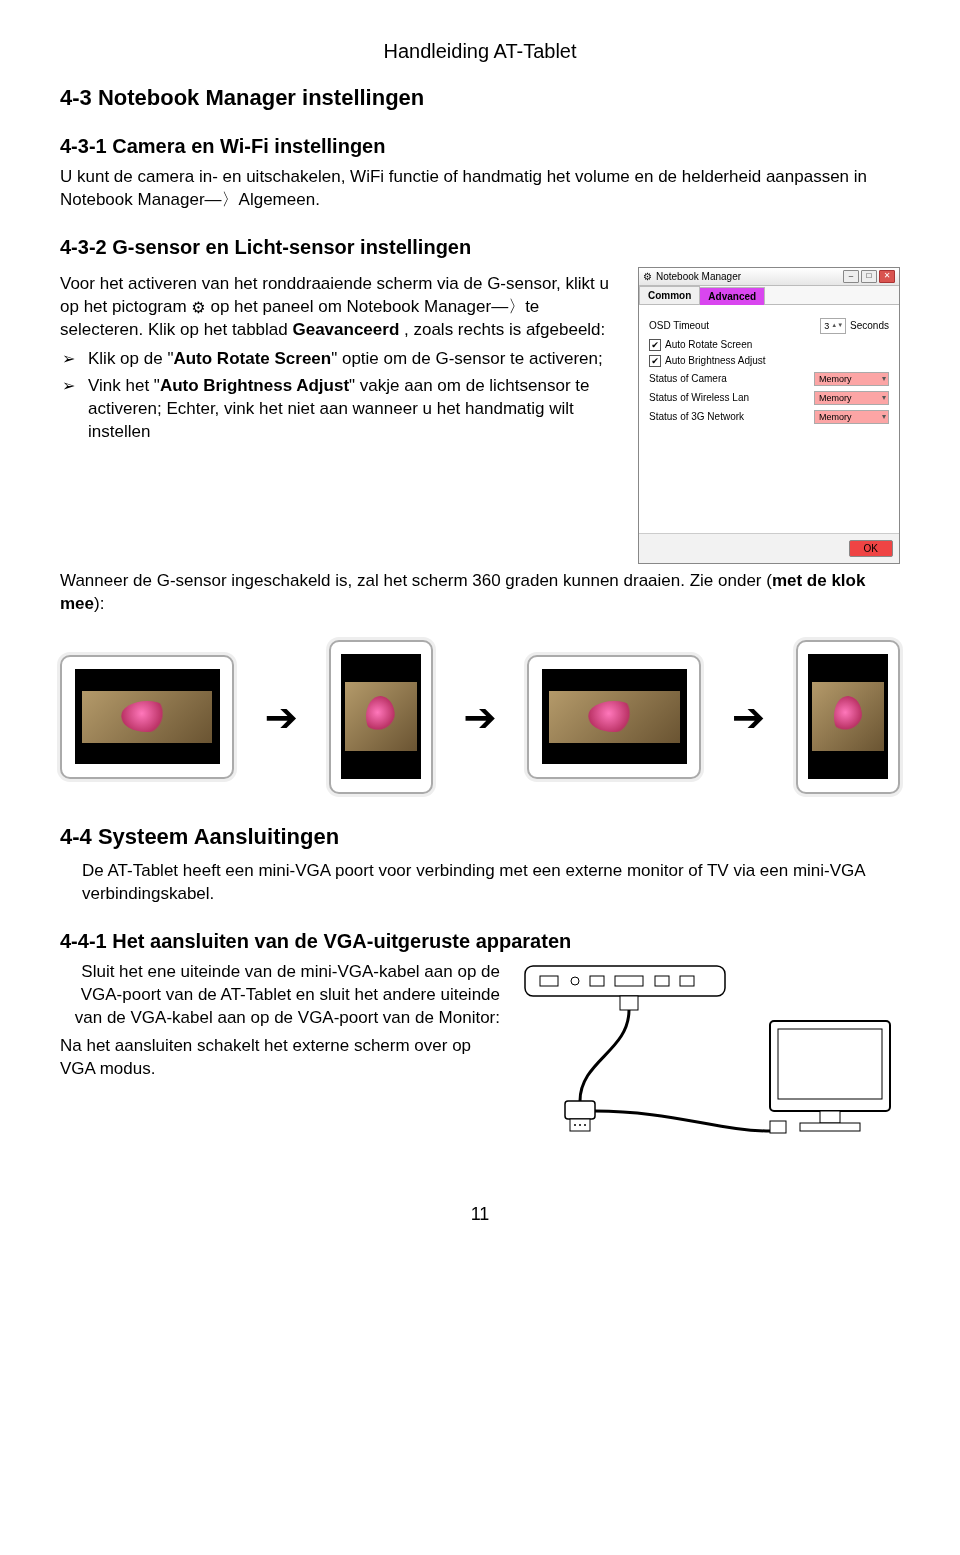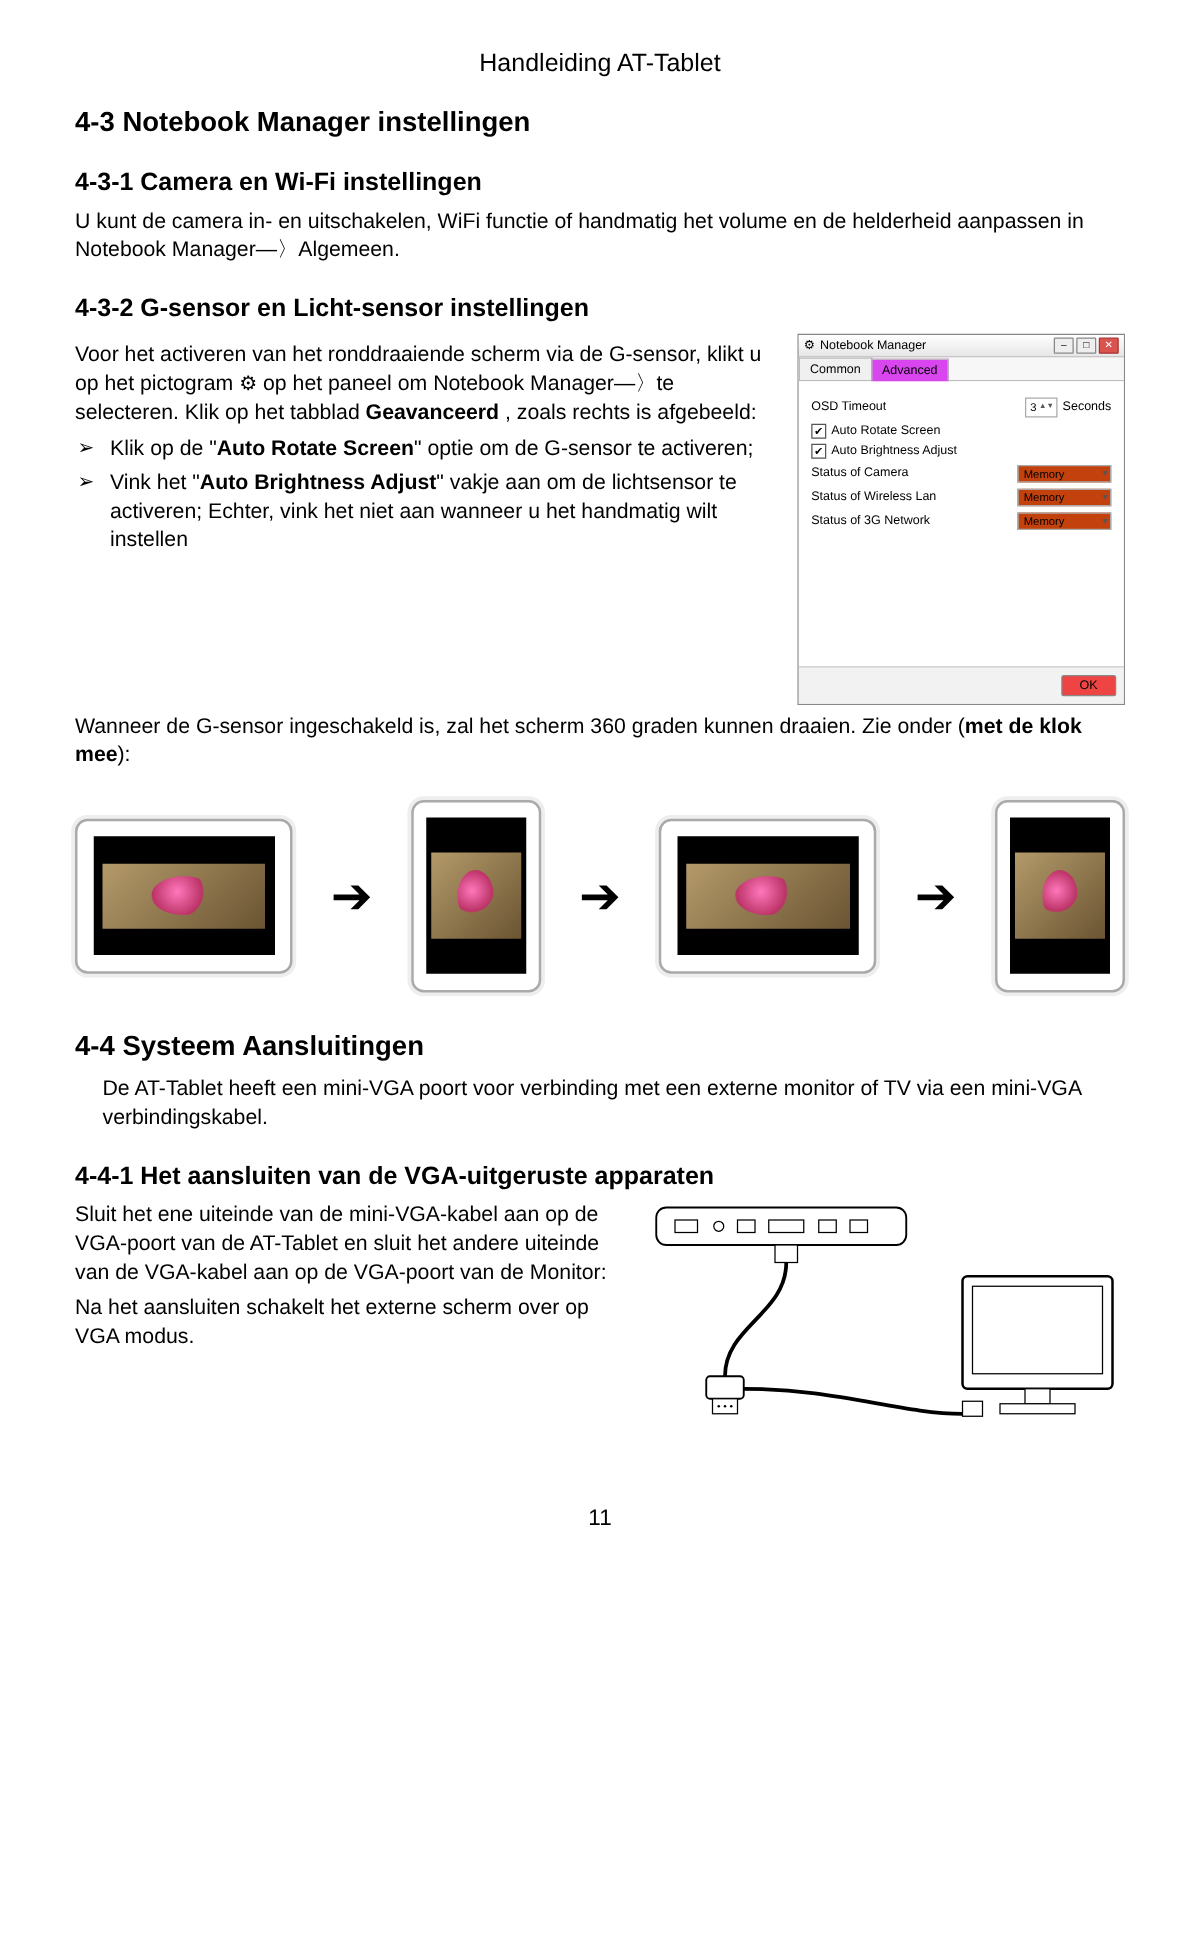--- a/index.html
+++ b/index.html
@@ -64,31 +64,31 @@
     justify-content: space-between;
     padding: 2px 4px;
     background: linear-gradient(#fff,#e6e6e6);
     border-bottom: 1px solid #bbb;
   }
   .nm-titlebar .t-left { display:flex; align-items:center; gap:4px; }
   .nm-titlebar .t-right { display:flex; gap:2px; }
   .nm-btn { width:14px;height:11px;border:1px solid #888;background:#eee;border-radius:1px;display:flex;align-items:center;justify-content:center;font-size:8px;line-height:1;}
   .nm-btn.red { background:#d9534f;color:#fff;border-color:#a33;}
   .nm-tabs { display:flex; border-bottom:1px solid #bbb; background:#f7f7f7;}
-  .nm-tab { padding:3px 8px; border:1px solid #bbb; border-bottom:none; background:#f0f0f0; margin-right:-1px;}
+  .nm-tab { padding:3px 8px; border:1px solid #bbb; border-bottom:none; background:#f0f0f0; margin-right:-1px;font-weight:bold;}
   .nm-tab.active { background:#d946ef; position:relative; top:1px;}
   .nm-body { background:#fff; padding:8px 10px 10px 10px; min-height:210px; border-top:none;}
   .nm-row { display:flex; align-items:center; justify-content:space-between; margin:5px 0;}
   .nm-row .lbl { flex:1; }
   .nm-row .val { display:flex; align-items:center; gap:4px;}
   .nm-spin { width:22px;height:14px;border:1px solid #aaa;display:inline-flex;align-items:center;justify-content:flex-end;padding-right:2px;background:#fff;font-size:9px;}
   .nm-spin .arrows { display:inline-flex;flex-direction:column;font-size:6px;line-height:5px;margin-left:2px;color:#555;}
   .nm-check { display:flex; align-items:center; gap:4px; margin:4px 0;}
   .nm-check .box { width:10px;height:10px;border:1px solid #555;display:flex;align-items:center;justify-content:center;font-size:9px;}
-  .nm-select { border:1px solid #aaa;background:#c2410c;padding:1px 14px 1px 4px;position:relative;min-width:55px;font-size:9px;}
+  .nm-select { border:1px solid #aaa;background:#fca5a5;padding:1px 14px 1px 4px;position:relative;min-width:55px;font-size:9px;}
   .nm-select::after { content:"▾"; position:absolute; right:2px; top:1px; font-size:8px; color:#555;}
   .nm-footer { display:flex; justify-content:flex-end; padding:6px; background:#f2f2f2; border-top:1px solid #ccc;}
   .nm-ok { border:1px solid #888; background:#ef4444; padding:2px 14px; font-size:10px; border-radius:2px;}
 
   
   .rot-row { display:flex; align-items:center; justify-content:space-between; margin:24px 0 30px 0; gap:6px;}
   .tab-land, .tab-port { border:2px solid #aaa; border-radius:10px; background:#fff; box-shadow:0 0 0 3px #eee; display:flex; align-items:center; justify-content:center;}
   .tab-land { width:170px; height:120px;}
   .tab-port { width:100px; height:150px;}
   .screen { background:#000; display:flex; align-items:center; justify-content:center;}
@@ -224,21 +224,21 @@
     </div>
 </div>
 
 <h2 class="sect">4-4 Systeem Aansluitingen</h2>
 <p class="indent">De AT-Tablet heeft een mini-VGA poort voor verbinding met een externe monitor of TV via een mini-VGA verbindingskabel.</p>
 
 <h3 class="subsect">4-4-1 Het aansluiten van de VGA-uitgeruste apparaten</h3>
 
 <div class="vga-row">
   <div class="vga-left">
-    <p style="margin-top:0;">Sluit het ene uiteinde van de mini-VGA-kabel aan op de VGA-poort van de AT-Tablet en sluit het andere uiteinde van de VGA-kabel aan op de VGA-poort van de Monitor:</p>
+    <p style="margin-top:0;text-align:right;">Sluit het ene uiteinde van de mini-VGA-kabel aan op de VGA-poort van de AT-Tablet en sluit het andere uiteinde van de VGA-kabel aan op de VGA-poort van de Monitor:</p>
     <p>Na het aansluiten schakelt het externe scherm over op VGA modus.</p>
   </div>
   <div class="vga-right">
     <svg class="vga-diagram" viewBox="0 0 380 210">
 
       <rect x="5" y="5" width="200" height="30" rx="8" fill="#fff" stroke="#000" stroke-width="1.5"></rect>
       <rect x="20" y="15" width="18" height="10" fill="none" stroke="#000"></rect>
       <circle cx="55" cy="20" r="4" fill="none" stroke="#000"></circle>
       <rect x="70" y="15" width="14" height="10" fill="none" stroke="#000"></rect>
       <rect x="95" y="15" width="28" height="10" fill="none" stroke="#000"></rect>

